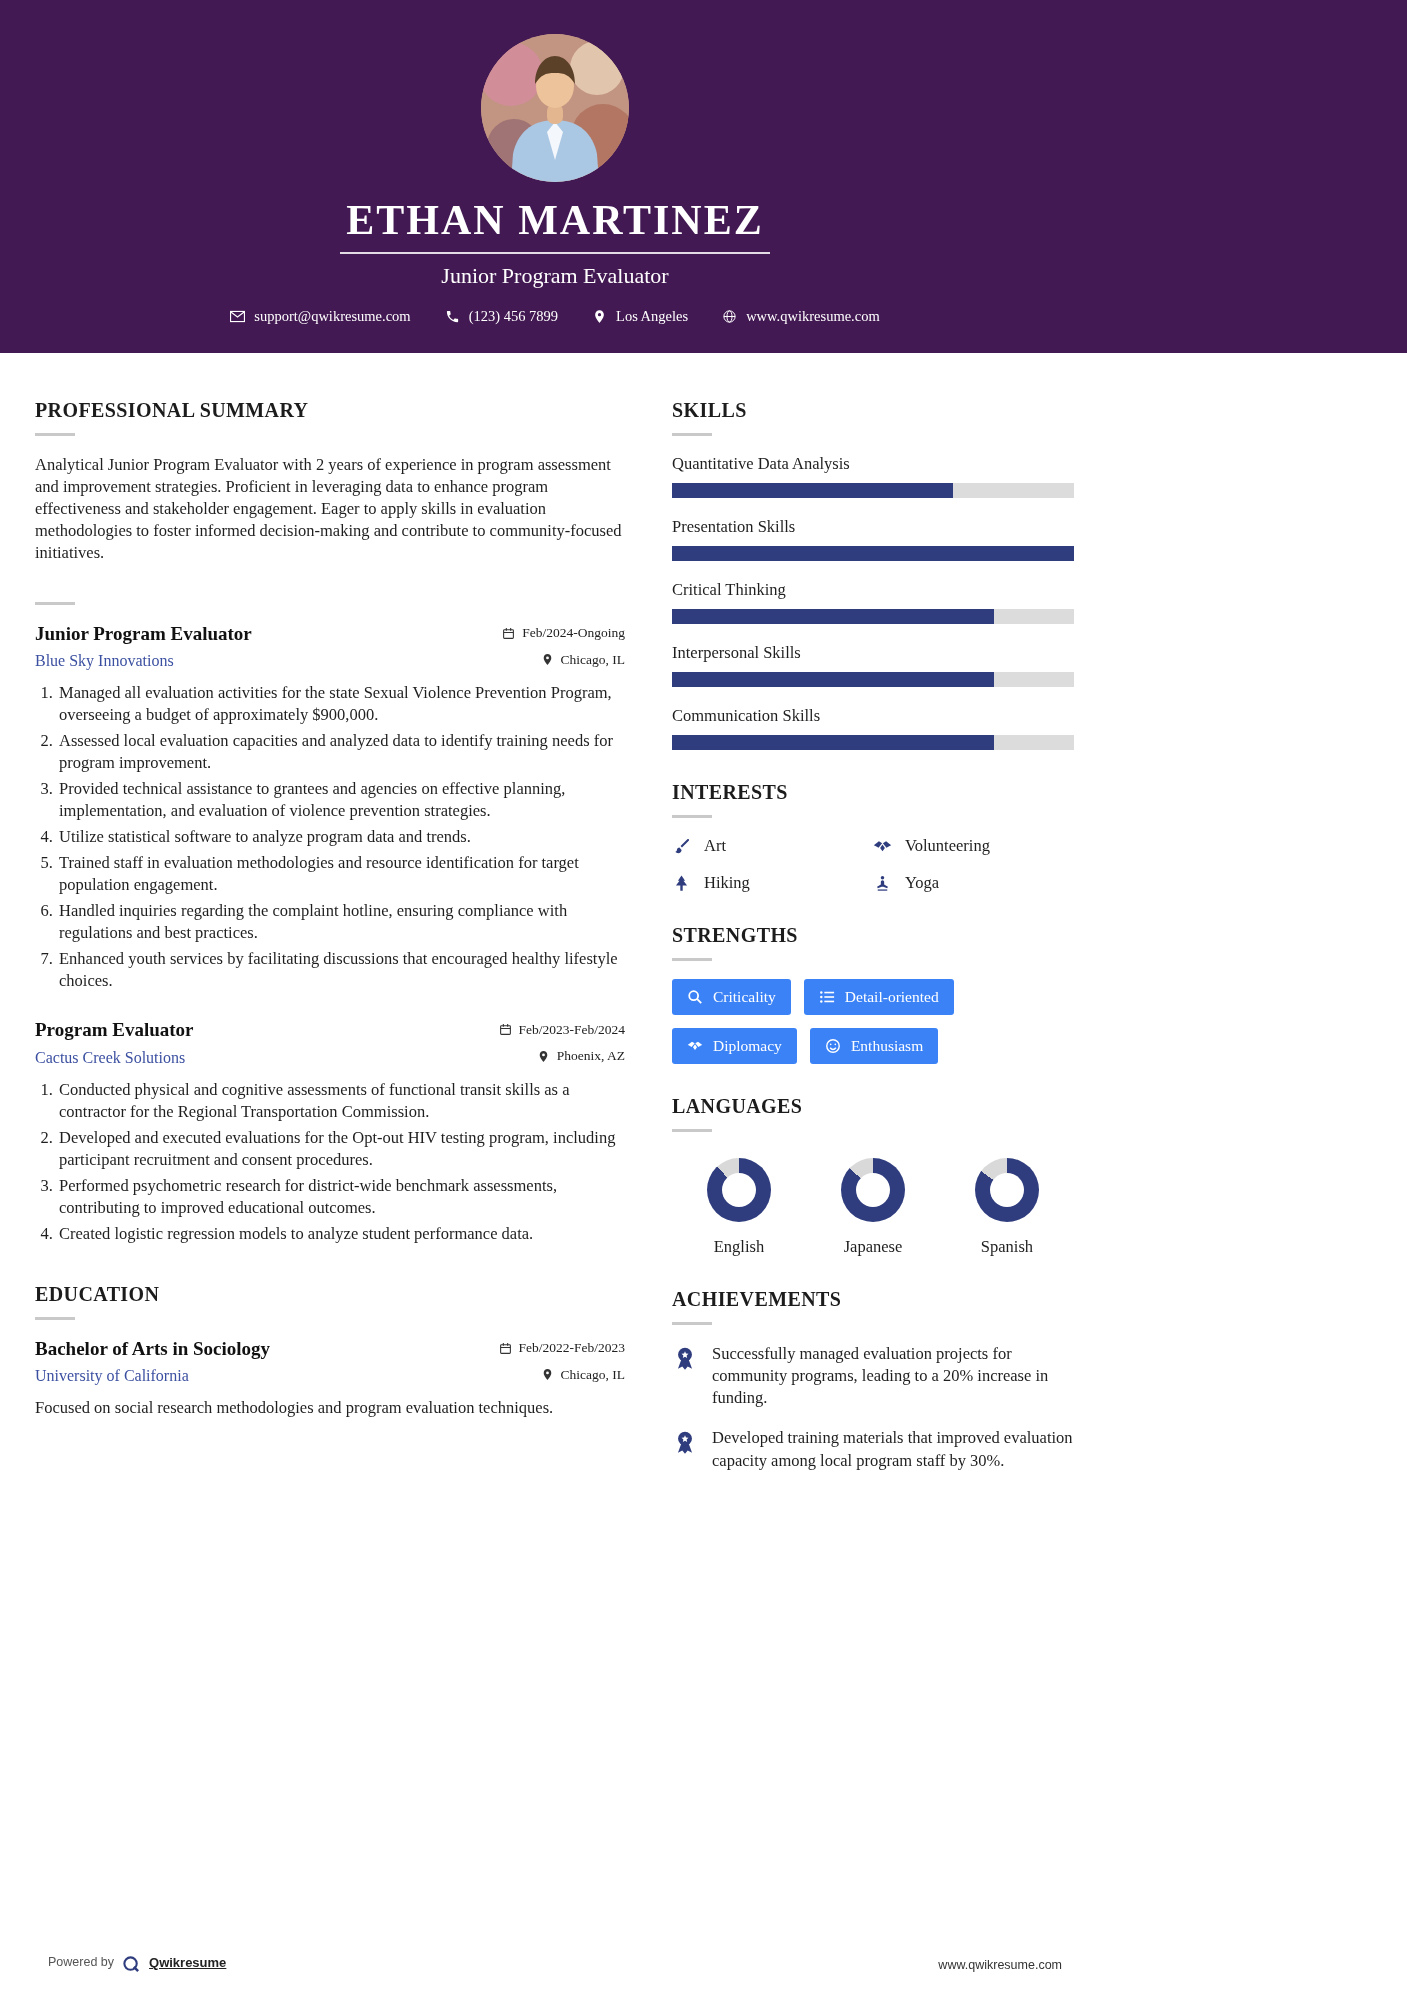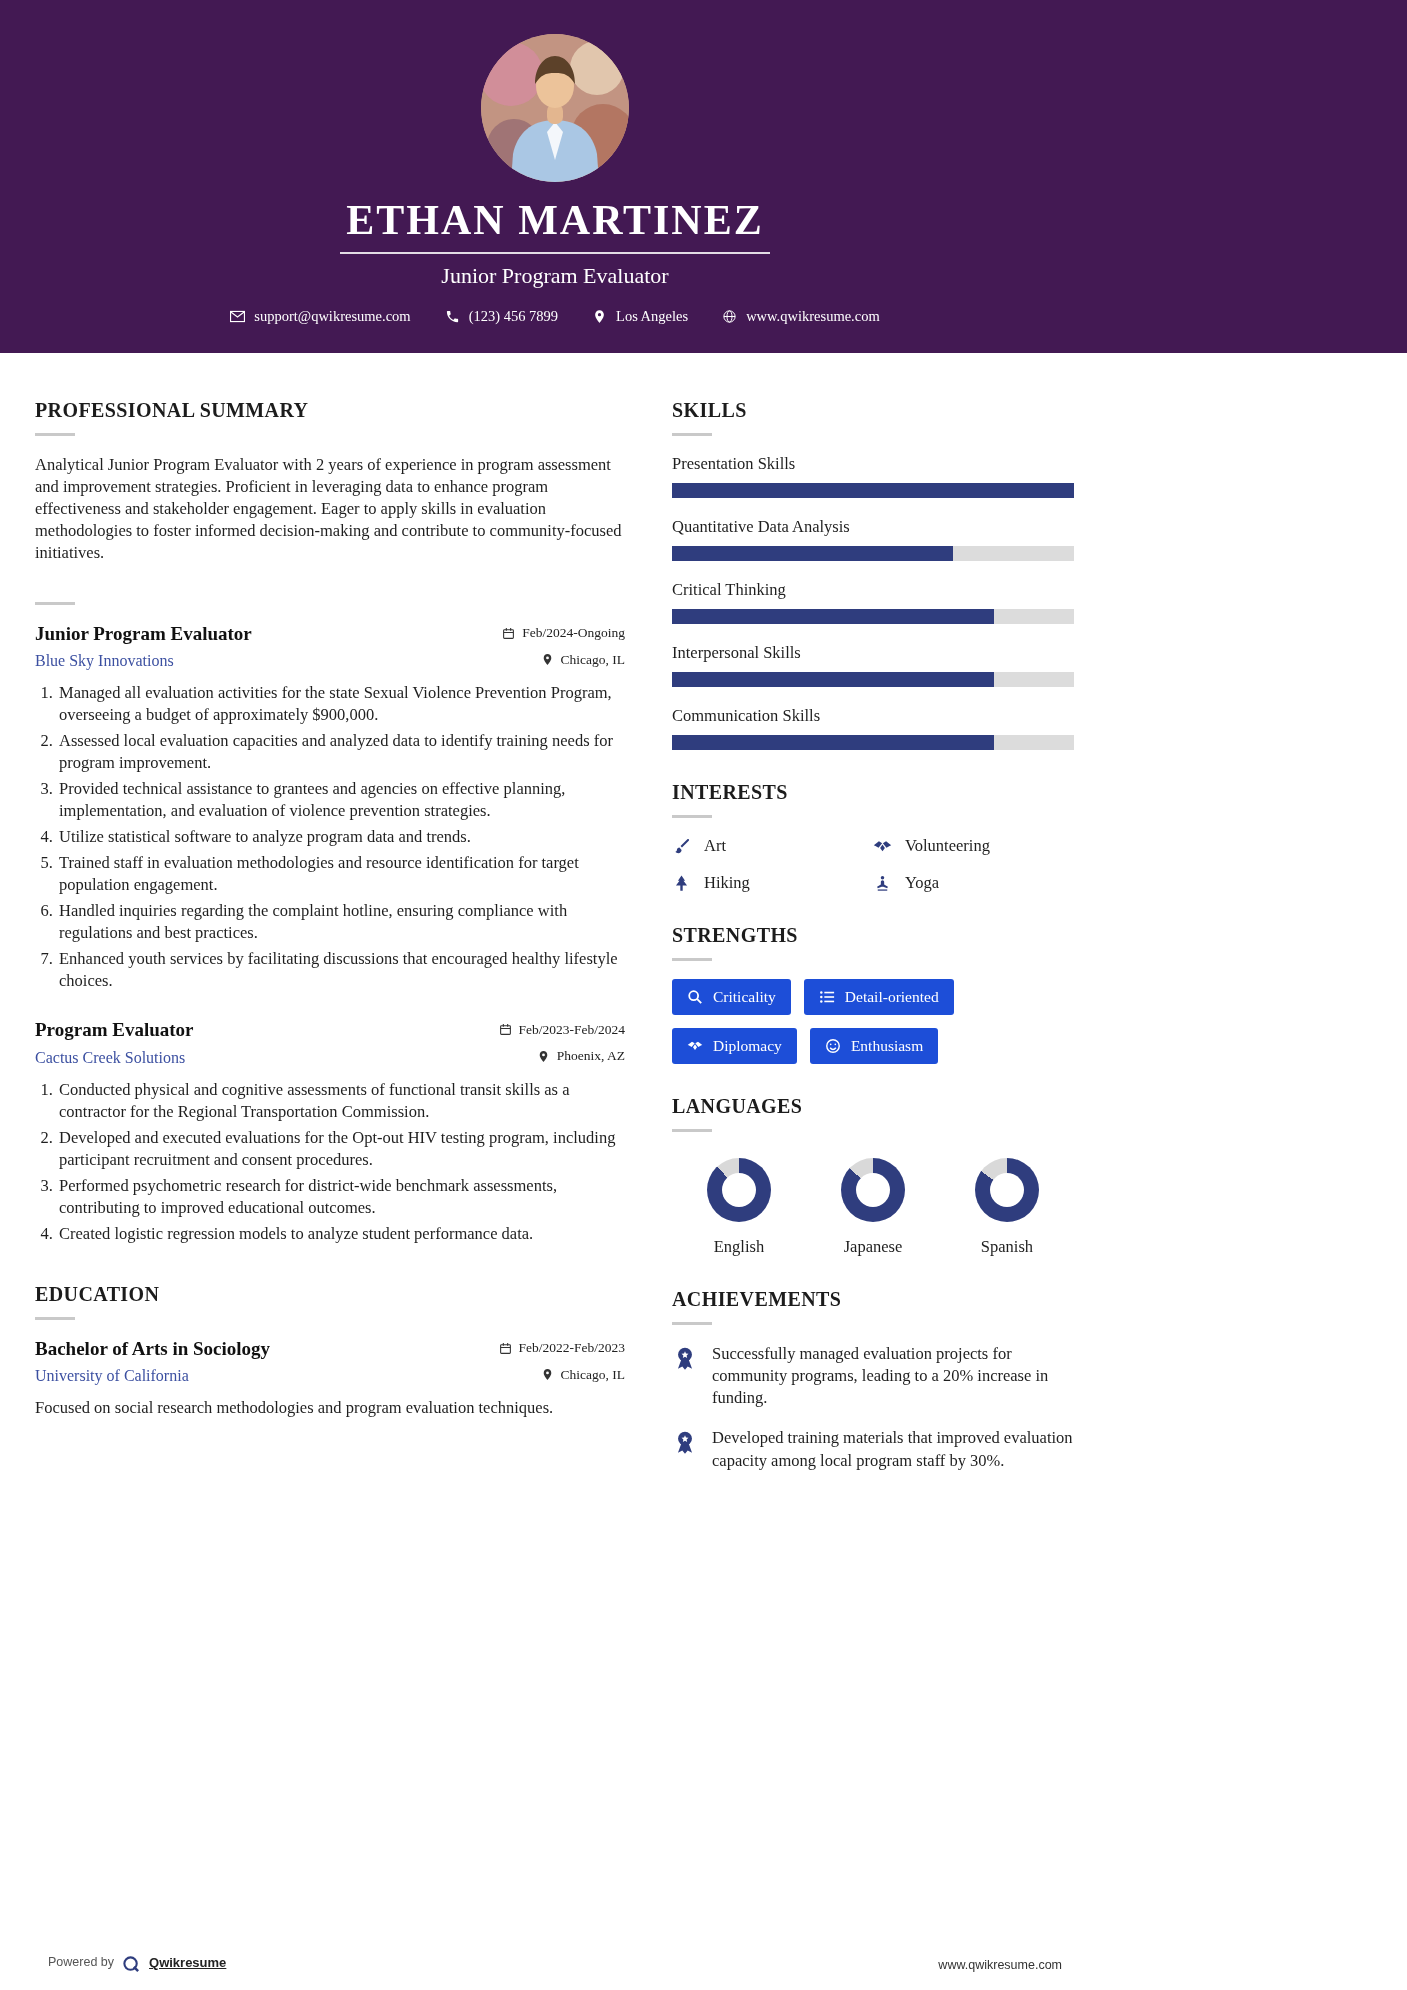--- a/index.html
+++ b/index.html
@@ -48,21 +48,21 @@
   .bar { height:15px; background:#dcdcdc; }
   .bar-fill { height:100%; background:#2f3d7e; width:0; }
 
   
   .interests-grid { display:grid; grid-template-columns:1fr 1fr; row-gap:17px; }
   .interest { display:flex; align-items:center; gap:13px; font-size:16.5px; }
   .interest svg { width:19px; height:19px; display:block; flex:none; }
 
   
   .strengths-wrap { display:flex; flex-wrap:wrap; gap:13px; }
-  .strength-btn { display:inline-flex; align-items:center; gap:10px; background:#1d4ed8; color:#fff; border:none; border-radius:3px; padding:9px 15px; font-family:"Liberation Serif", serif; font-size:15.5px; cursor:pointer; }
+  .strength-btn { display:inline-flex; align-items:center; gap:10px; background:#3b82f6; color:#fff; border:none; border-radius:3px; padding:9px 15px; font-family:"Liberation Serif", serif; font-size:15.5px; cursor:pointer; }
   .strength-btn svg { width:16px; height:16px; display:block; flex:none; }
 
   
   .langs { display:flex; justify-content:space-between; padding:8px 8px 0; }
   .lang { width:118px; text-align:center; }
   .donut { position:relative; width:64px; height:64px; border-radius:50%; margin:0 auto; background:#d9d9d9; }
   .donut::after { content:""; position:absolute; inset:15px; border-radius:50%; background:#fff; }
   .lang-label { margin-top:15px; font-size:16.5px; }
 
   
@@ -233,29 +233,29 @@
       </section>
     </div>
 
     <div class="col-right">
 
       <section>
         <h2 class="section-h">SKILLS</h2>
         <div class="rule"></div>
 
         <div class="skill">
+          <div class="skill-label">Quantitative Data Analysis</div>
+          <div class="bar">
+              <div class="bar-fill" style="width: 70%;"></div>
+            </div>
+        </div>
+        <div class="skill">
           <div class="skill-label">Presentation Skills</div>
           <div class="bar">
               <div class="bar-fill" style="width: 100%;"></div>
-            </div>
-        </div>
-        <div class="skill">
-          <div class="skill-label">Quantitative Data Analysis</div>
-          <div class="bar">
-              <div class="bar-fill" style="width: 70%;"></div>
             </div>
         </div>
         <div class="skill">
           <div class="skill-label">Critical Thinking</div>
           <div class="bar">
               <div class="bar-fill" style="width: 80%;"></div>
             </div>
         </div>
         <div class="skill">
           <div class="skill-label">Interpersonal Skills</div>

